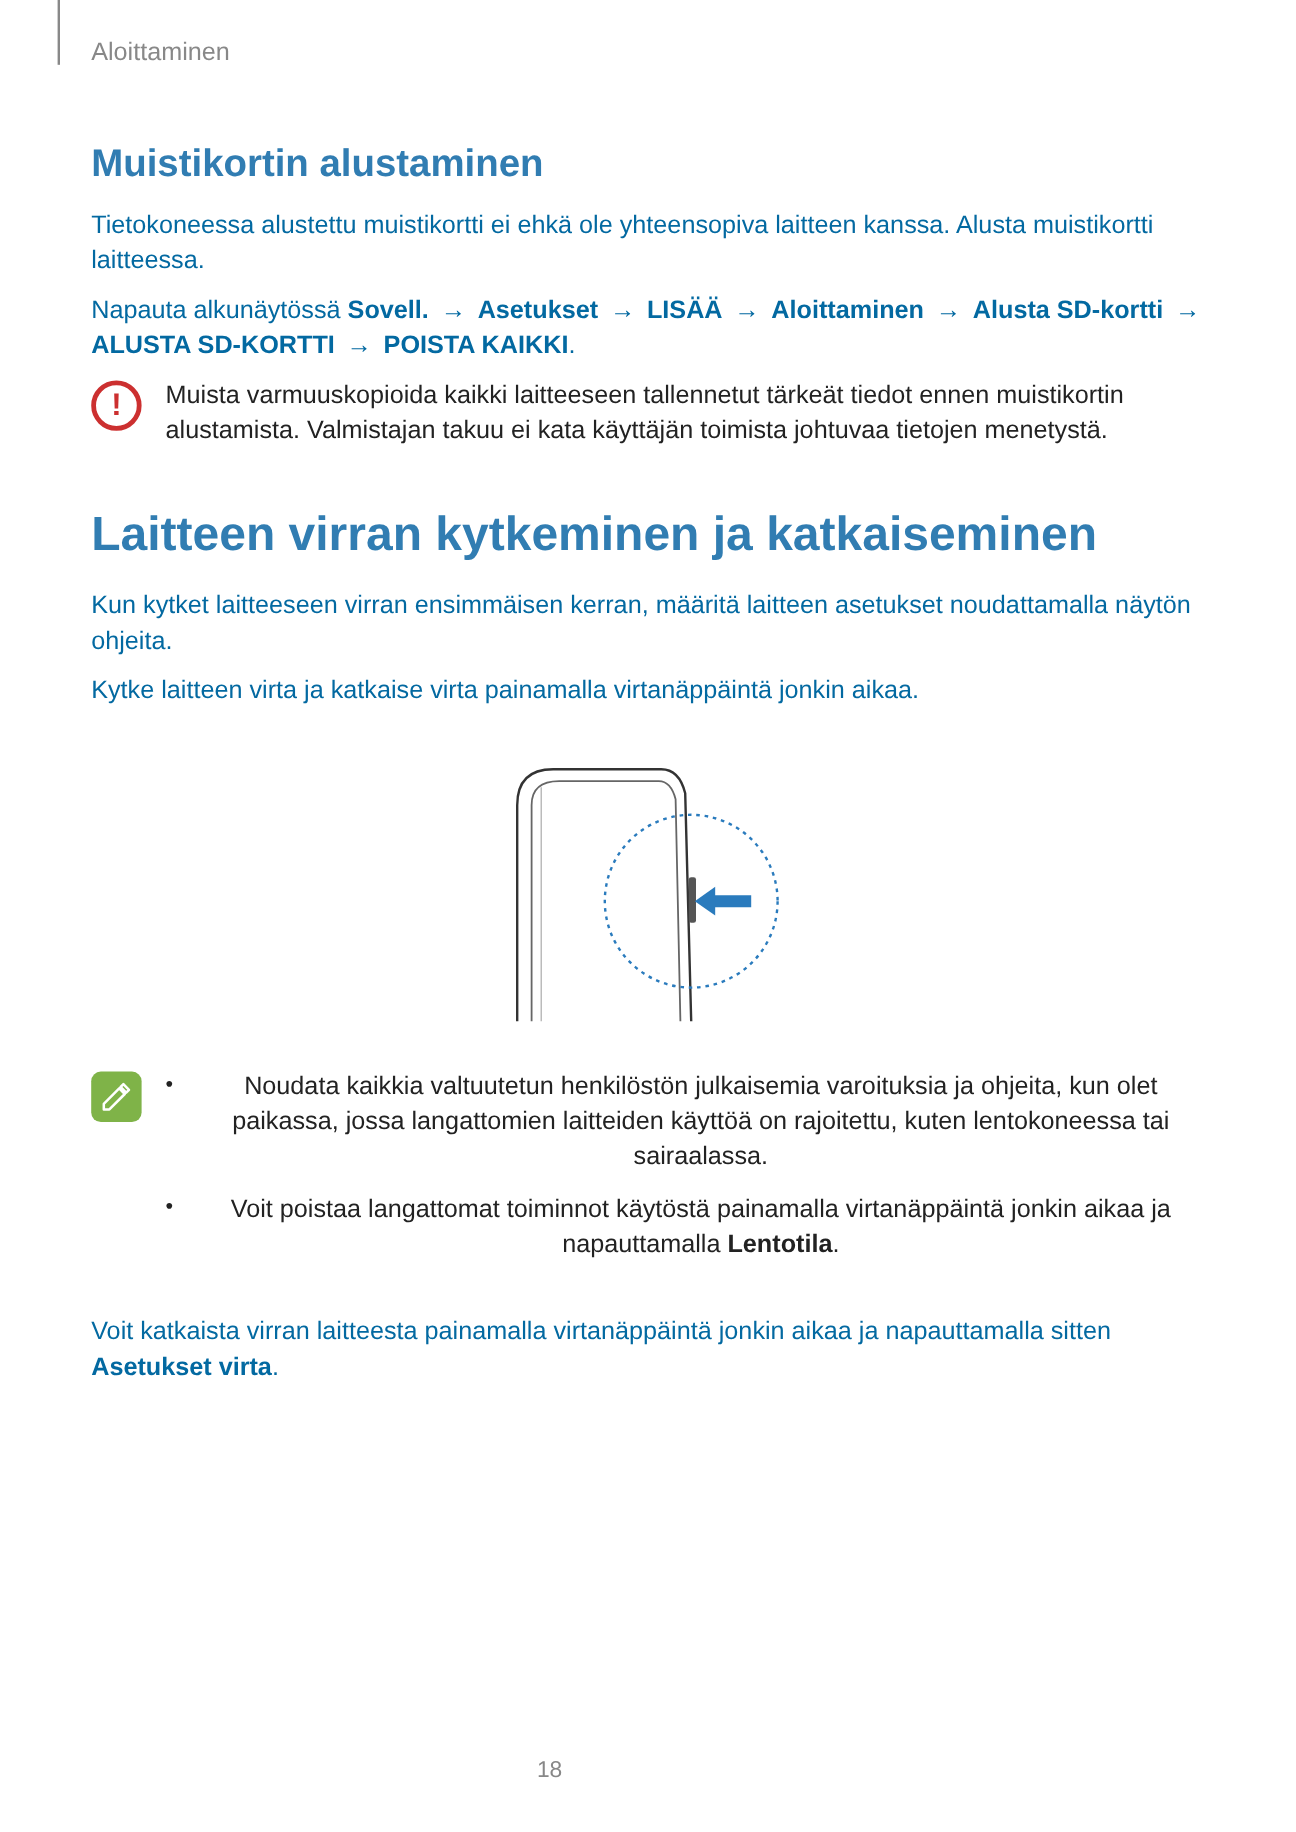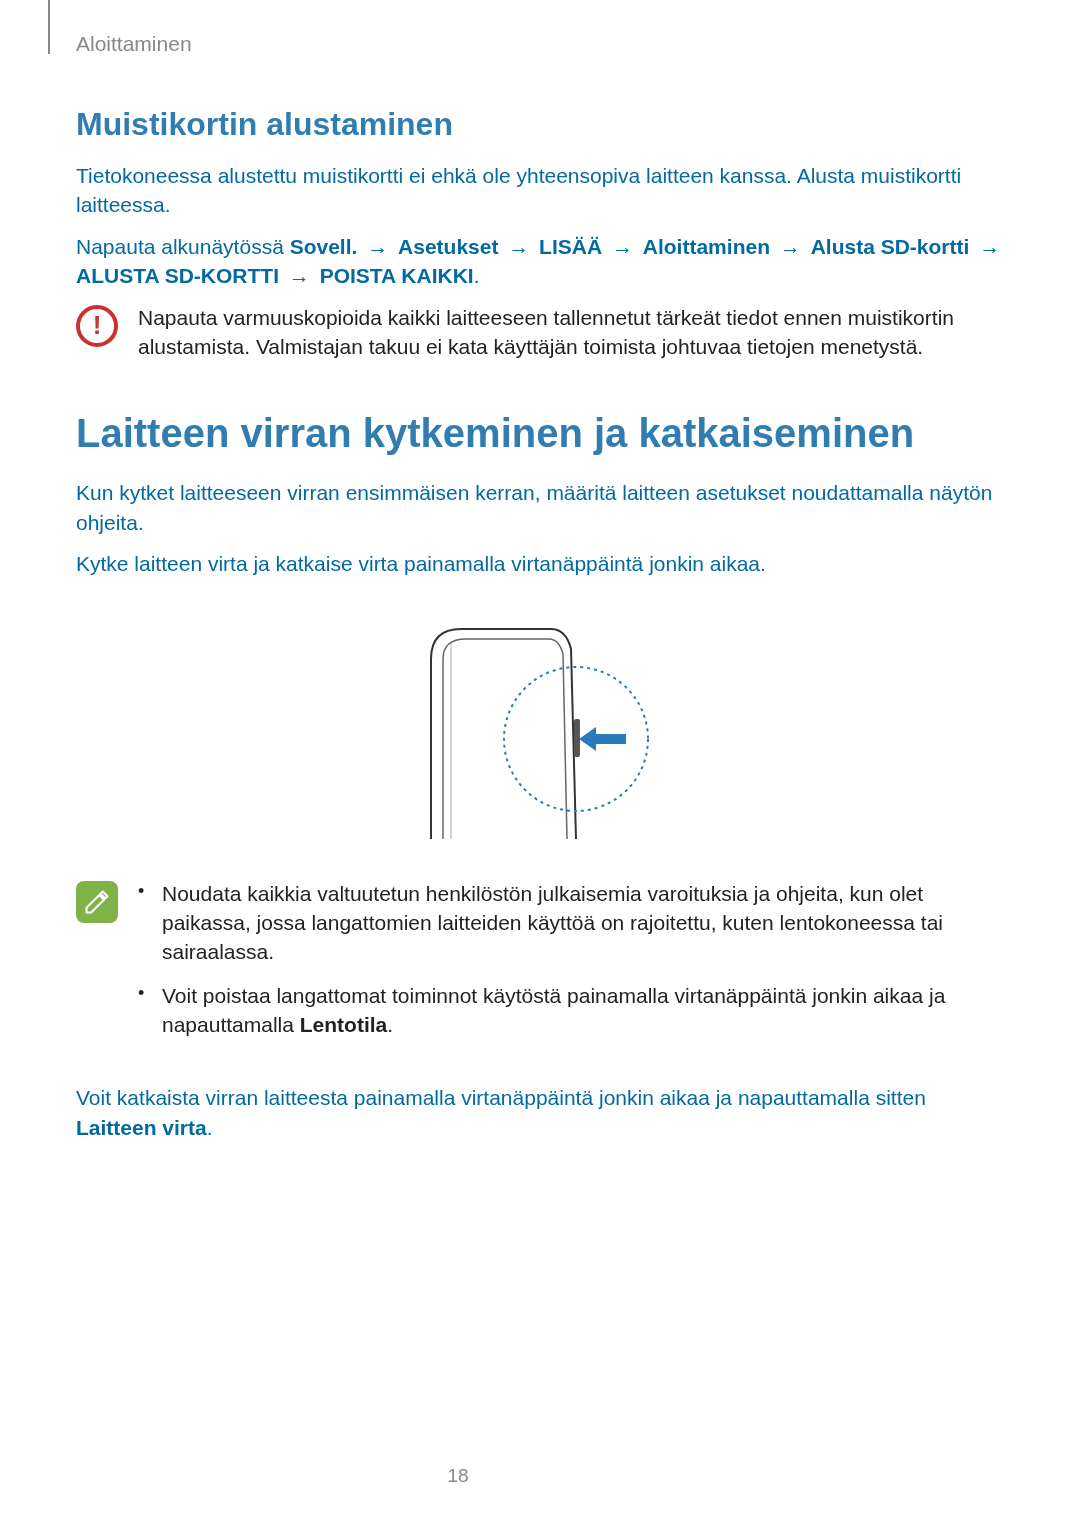--- a/index.html
+++ b/index.html
@@ -22,21 +22,21 @@
   .header-text {
     position: absolute;
     left: 76px;
     top: 32px;
     color: #888;
     font-size: 21px;
   }
   .content {
     position: absolute;
     left: 76px;
-    top: 106px;
+    top: 118px;
     width: 930px;
   }
   .h2 {
     color: #317db2;
     font-size: 32px;
     font-weight: 700;
     margin-bottom: 18px;
   }
   .para {
     font-size: 21px;
@@ -112,21 +112,21 @@
     left: 0;
     top: 0;
     font-size: 18px;
   }
   .callout-with-bullets {
     display: flex;
     align-items: flex-start;
     gap: 20px;
     margin-bottom: 18px;
   }
-  .callout-with-bullets .bullet-list { padding-left: 0; }
+  .callout-with-bullets .bullet-list { padding-left: 0; text-align: center; }
   .page-number {
     position: absolute;
     bottom: 40px;
     left: 0;
     width: 916px;
     text-align: center;
     color: #888;
     font-size: 19px;
   }
 </style>
@@ -153,21 +153,21 @@
     <span class="arrow">→</span>
     <span class="inline-bold">Alusta SD-kortti</span>
     <span class="arrow">→</span>
     <span class="inline-bold">ALUSTA SD-KORTTI</span>
     <span class="arrow">→</span>
     <span class="inline-bold">POISTA KAIKKI</span>.
   </div>
 
   <div class="callout">
     <div class="warning-icon">!</div>
-    <div class="callout-text">Napauta varmuuskopioida kaikki laitteeseen tallennetut tärkeät tiedot ennen muistikortin alustamista. Valmistajan takuu ei kata käyttäjän toimista johtuvaa tietojen menetystä.</div>
+    <div class="callout-text">Muista varmuuskopioida kaikki laitteeseen tallennetut tärkeät tiedot ennen muistikortin alustamista. Valmistajan takuu ei kata käyttäjän toimista johtuvaa tietojen menetystä.</div>
   </div>
 
   <div class="h1">Laitteen virran kytkeminen ja katkaiseminen</div>
 
   <div class="para">Kun kytket laitteeseen virran ensimmäisen kerran, määritä laitteen asetukset noudattamalla näytön ohjeita.</div>
   <div class="para">Kytke laitteen virta ja katkaise virta painamalla virtanäppäintä jonkin aikaa.</div>
 
   <div class="figure">
     <svg width="300" height="240" viewBox="0 0 300 240">
 
@@ -192,18 +192,18 @@
     </div>
     <ul class="bullet-list">
       <li>Noudata kaikkia valtuutetun henkilöstön julkaisemia varoituksia ja ohjeita, kun olet paikassa, jossa langattomien laitteiden käyttöä on rajoitettu, kuten lentokoneessa tai sairaalassa.</li>
       <li>
         <span>Voit poistaa langattomat toiminnot käytöstä painamalla virtanäppäintä jonkin aikaa ja napauttamalla </span><span class="inline-bold">Lentotila</span>.
       </li>
     </ul>
   </div>
 
   <div class="para">
-    <span>Voit katkaista virran laitteesta painamalla virtanäppäintä jonkin aikaa ja napauttamalla sitten </span><span class="inline-bold">Laitteen virta</span>.
+    <span>Voit katkaista virran laitteesta painamalla virtanäppäintä jonkin aikaa ja napauttamalla sitten </span><span class="inline-bold">Asetukset virta</span>.
   </div>
 
 </div>
 
 <div class="page-number">18</div>
 
 </body></html>

